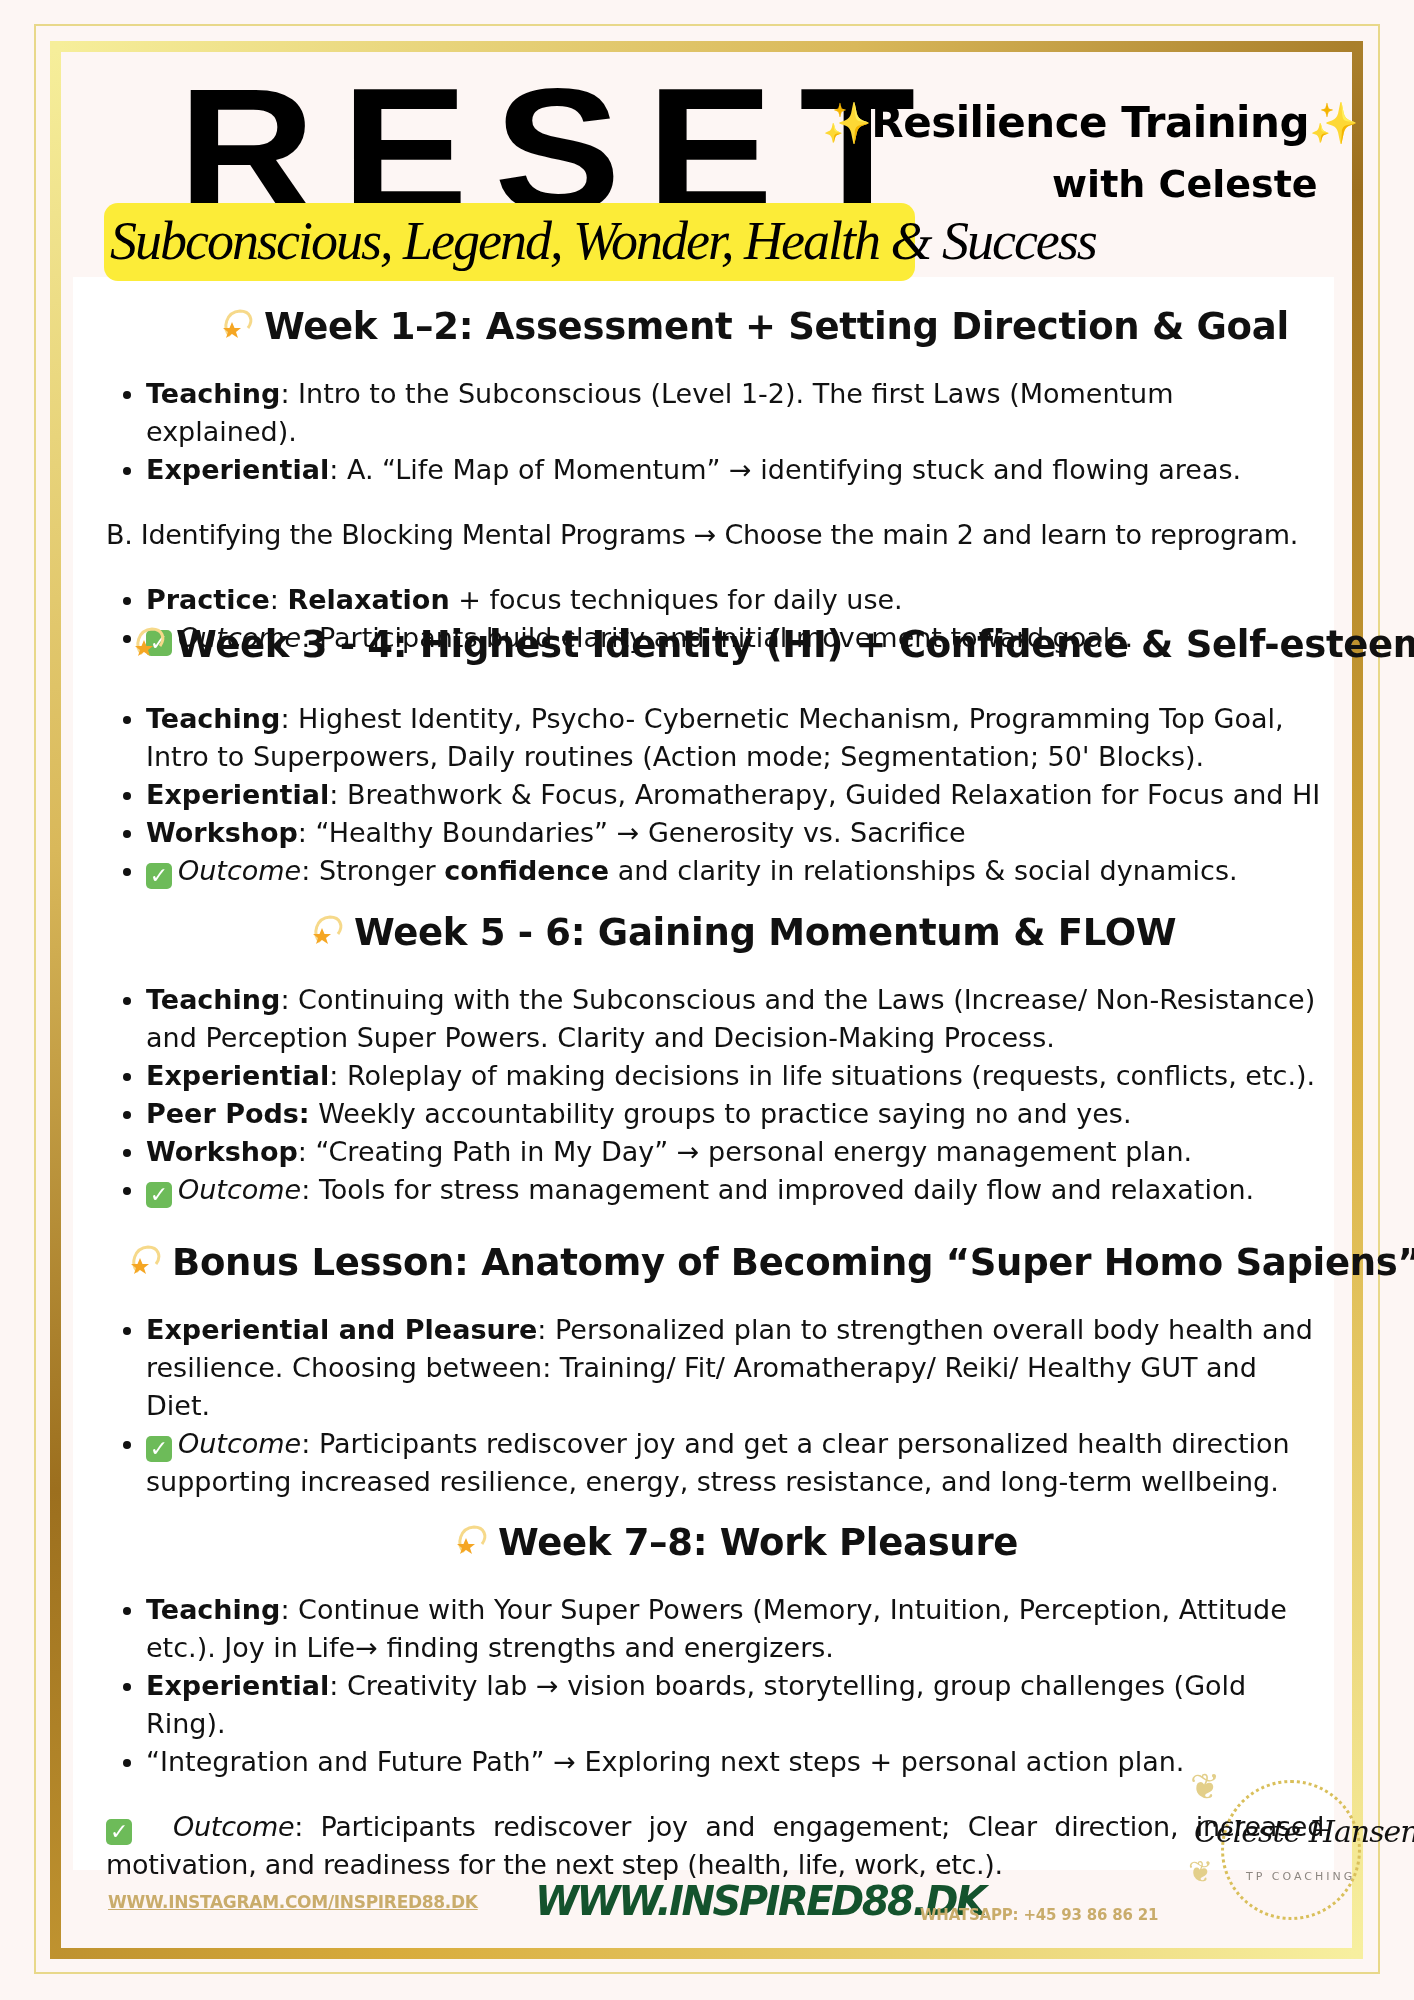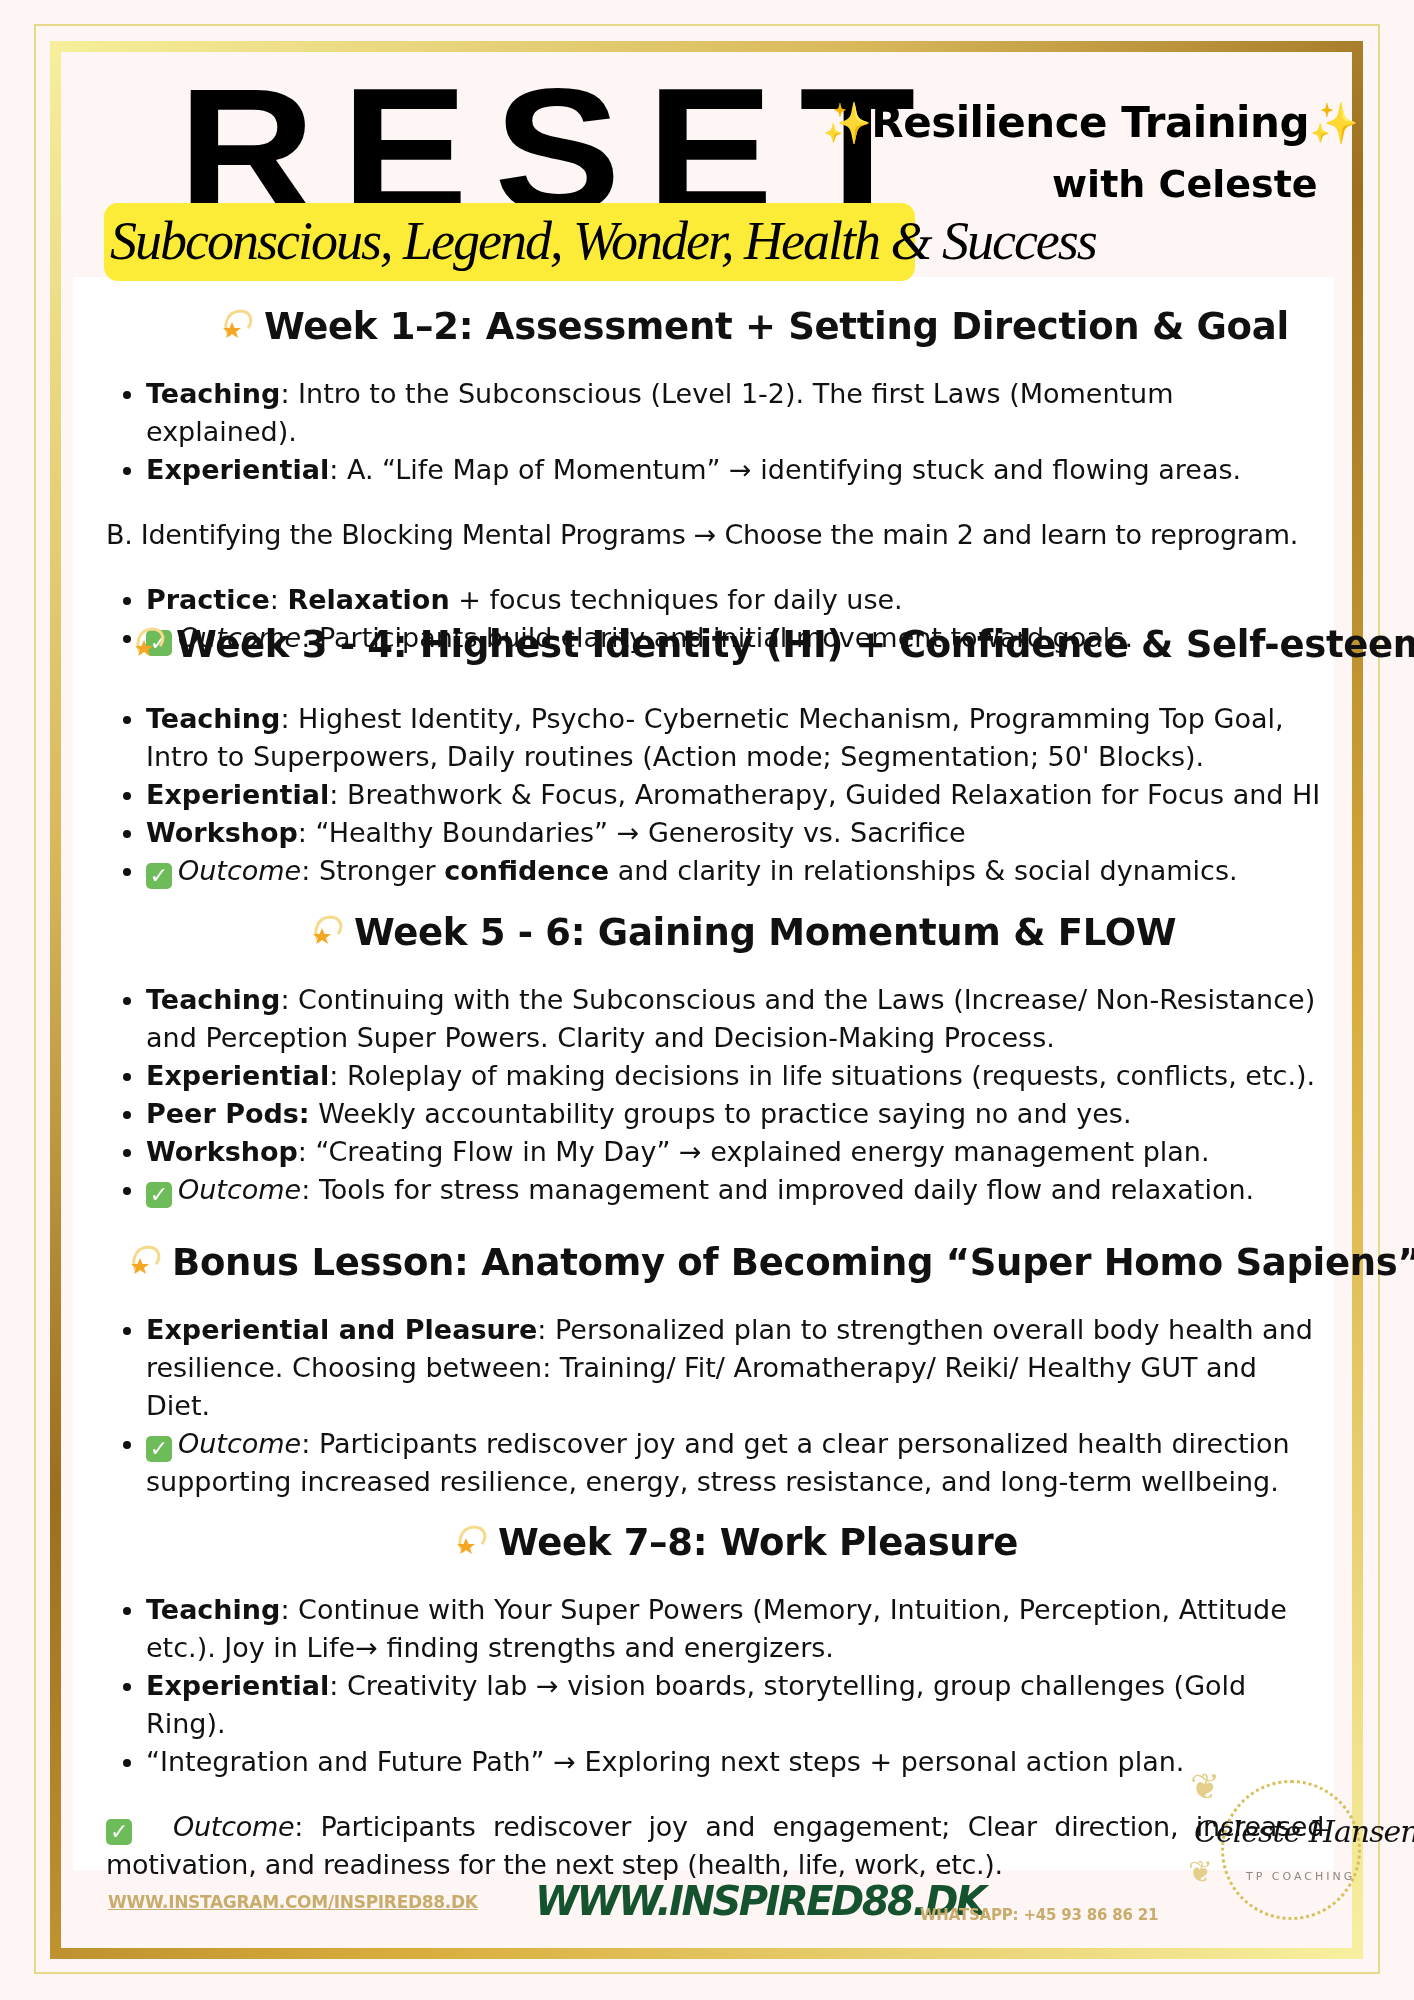--- a/index.html
+++ b/index.html
@@ -117,21 +117,21 @@
     <h2><span class="icon"><svg viewBox="0 0 36 36" width="36" height="36">
             <path d="M10 30 C2 22 6 6 20 5 C30 5 34 14 28 22" fill="none" stroke="#f6d98a" stroke-width="3"></path>
             <polygon points="12,16 14.5,22 21,22 16,26 18,32 12,28 6,32 8,26 3,22 9.5,22" fill="#f5a623"></polygon>
           </svg></span><span>Week 5 - 6: Gaining Momentum &amp; FLOW</span></h2>
   </div>
   <div class="s3body">
     <ul>
       <li><span class="b">Teaching</span><span>: Continuing with the Subconscious and the Laws (Increase/ Non-Resistance) and Perception Super Powers. Clarity and Decision-Making Process.</span></li>
       <li><span class="b">Experiential</span><span>: Roleplay of making decisions in life situations (requests, conflicts, etc.).</span></li>
       <li><span class="b">Peer Pods:</span><span> Weekly accountability groups to practice saying no and yes.</span></li>
-      <li><span class="b">Workshop</span><span>: “Creating Flow in My Day” → explained energy management plan.</span></li>
+      <li><span class="b">Workshop</span><span>: “Creating Path in My Day” → personal energy management plan.</span></li>
       <li><span class="check">✓</span><span class="i">Outcome</span><span>: Tools for stress management and improved daily flow and relaxation.</span></li>
     </ul>
   </div>
 
   <div class="section s4">
     <h2><span class="icon"><svg viewBox="0 0 36 36" width="36" height="36">
             <path d="M10 30 C2 22 6 6 20 5 C30 5 34 14 28 22" fill="none" stroke="#f6d98a" stroke-width="3"></path>
             <polygon points="12,16 14.5,22 21,22 16,26 18,32 12,28 6,32 8,26 3,22 9.5,22" fill="#f5a623"></polygon>
           </svg></span><span>Bonus Lesson: Anatomy of Becoming “Super Homo Sapiens”</span></h2>
   </div>

